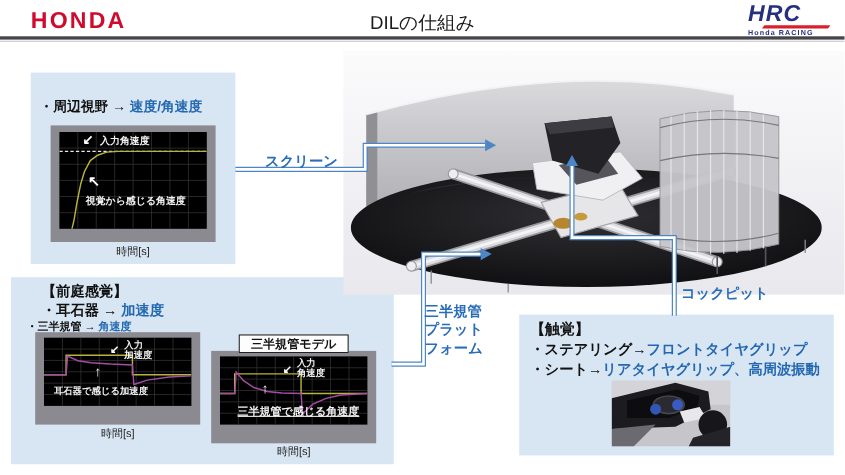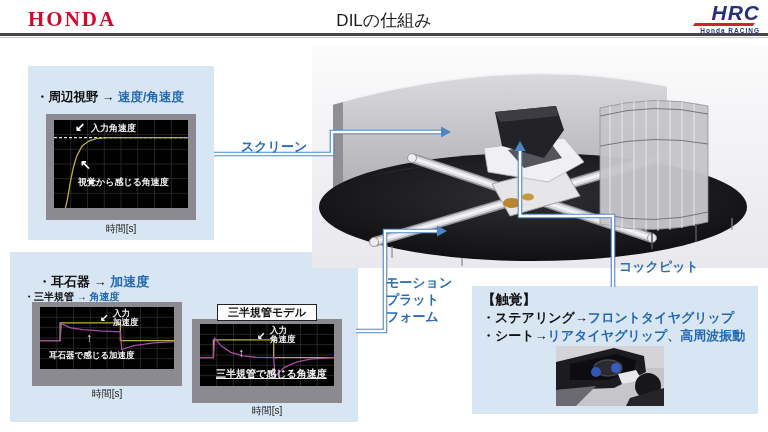--- a/index.html
+++ b/index.html
@@ -2,23 +2,23 @@
 <html><head>
 <meta charset="utf-8">
 <style>
   * { margin:0; padding:0; box-sizing:border-box; }
   html,body { width:768px; height:432px; }
   body { font-family:"Liberation Sans", sans-serif; background:#fff; }
   #slide { position:relative; width:768px; height:432px; background:#fff; overflow:hidden; }
   .abs { position:absolute; }
 
   
-  .honda-logo { left:28px; top:7px; font-family:Liberation Serif, serif; font-size:21px; font-weight:700; color:#cf0a2c; letter-spacing:2px; }
+  .honda-logo { left:28px; top:7px; font-family:Liberation Sans, sans-serif; font-size:21px; font-weight:700; color:#cf0a2c; letter-spacing:2px; }
   .slide-title { left:0; right:0; top:9px; text-align:center; font-size:17px; color:#1a1a1a; }
-  .hrc { right:8px; top:2px; width:80px; text-align:right; }
+  .hrc { right:8px; top:2px; width:80px; text-align:left; }
   .hrc-main { display:block; font-size:21px; font-style:italic; font-weight:900; color:#25317e; line-height:21px; letter-spacing:1px; }
   .hrc-swoosh { display:block; height:2.5px; background:#d81f2a; transform:skewX(-35deg); margin:0 6px 1px 14px; }
   .hrc-sub { display:block; font-size:6.5px; font-weight:700; color:#25317e; letter-spacing:1px; }
   .hdr-rule1 { left:0; width:768px; top:33px; height:2.5px; background:#45454b; }
   .hdr-rule2 { left:0; width:768px; top:36.5px; height:1px; background:#c7c7cd; }
 
   
   .info-box { background:#d8e6f3; }
   #visual-box { left:28px; top:66px; width:186px; height:174px; }
   #vest-box   { left:10px; top:252px; width:348px; height:170px; }
@@ -164,20 +164,21 @@
         <span class="arrow-glyph" style="left:21px; top:0px; font-size:12px;">↙</span>
         <div class="plot-label" style="left:37px; top:2px; font-size:9px;">入力角速度</div>
         <span class="arrow-glyph" style="left:26px; top:37px; font-size:13px;">↖</span>
         <div class="plot-label" style="left:24px; top:56px; font-size:9px;">視覚から感じる角速度</div>
       </div>
     </div>
     <div class="xlabel" style="left:18px; top:156px; width:150px;">時間[s]</div>
   </div>
 
   <div id="vest-box" class="abs info-box">
+    <div class="abs box-title" style="left:28px; top:4px; font-size:13px;">【前庭感覚】</div>
     <div class="abs bullet" style="left:28px; top:21px; font-size:13px;">
       <span>・耳石器 → </span><span class="blue">加速度</span>
     </div>
     <div class="abs bullet" style="left:14px; top:38px; font-size:10px;">
       <span>・三半規管 → </span><span class="blue">角速度</span>
     </div>
 
     <div class="panel" style="left:22px; top:52px;">
       <div class="panel-frame">
         <div class="chart-plot" style="left:8px; top:5px; width:134px; height:62px;">
@@ -280,19 +281,19 @@
       <polygon points="437,225.5 437,236.5 447,231" fill="#4d86c6"></polygon>
 
       <path d="M613,287 V216 H520 V151" stroke="#4d86c6" stroke-width="4.6"></path>
       <path d="M613,287 V216 H520 V151" stroke="#ffffff" stroke-width="2.4"></path>
       <polygon points="514.5,151 525.5,151 520,141" fill="#4d86c6"></polygon>
     </g>
   </svg>
 
   <div class="abs callout" style="left:241px; top:138px;">スクリーン</div>
   <div id="motion-label" class="abs callout" style="left:386px; top:274px;">
-    <div>モーション</div>
+    <div>三半規管</div>
     <div>プラット</div>
     <div>フォーム</div>
   </div>
   <div class="abs callout" style="left:619px; top:258px;">コックピット</div>
 
 </div>
 
 </body></html>

